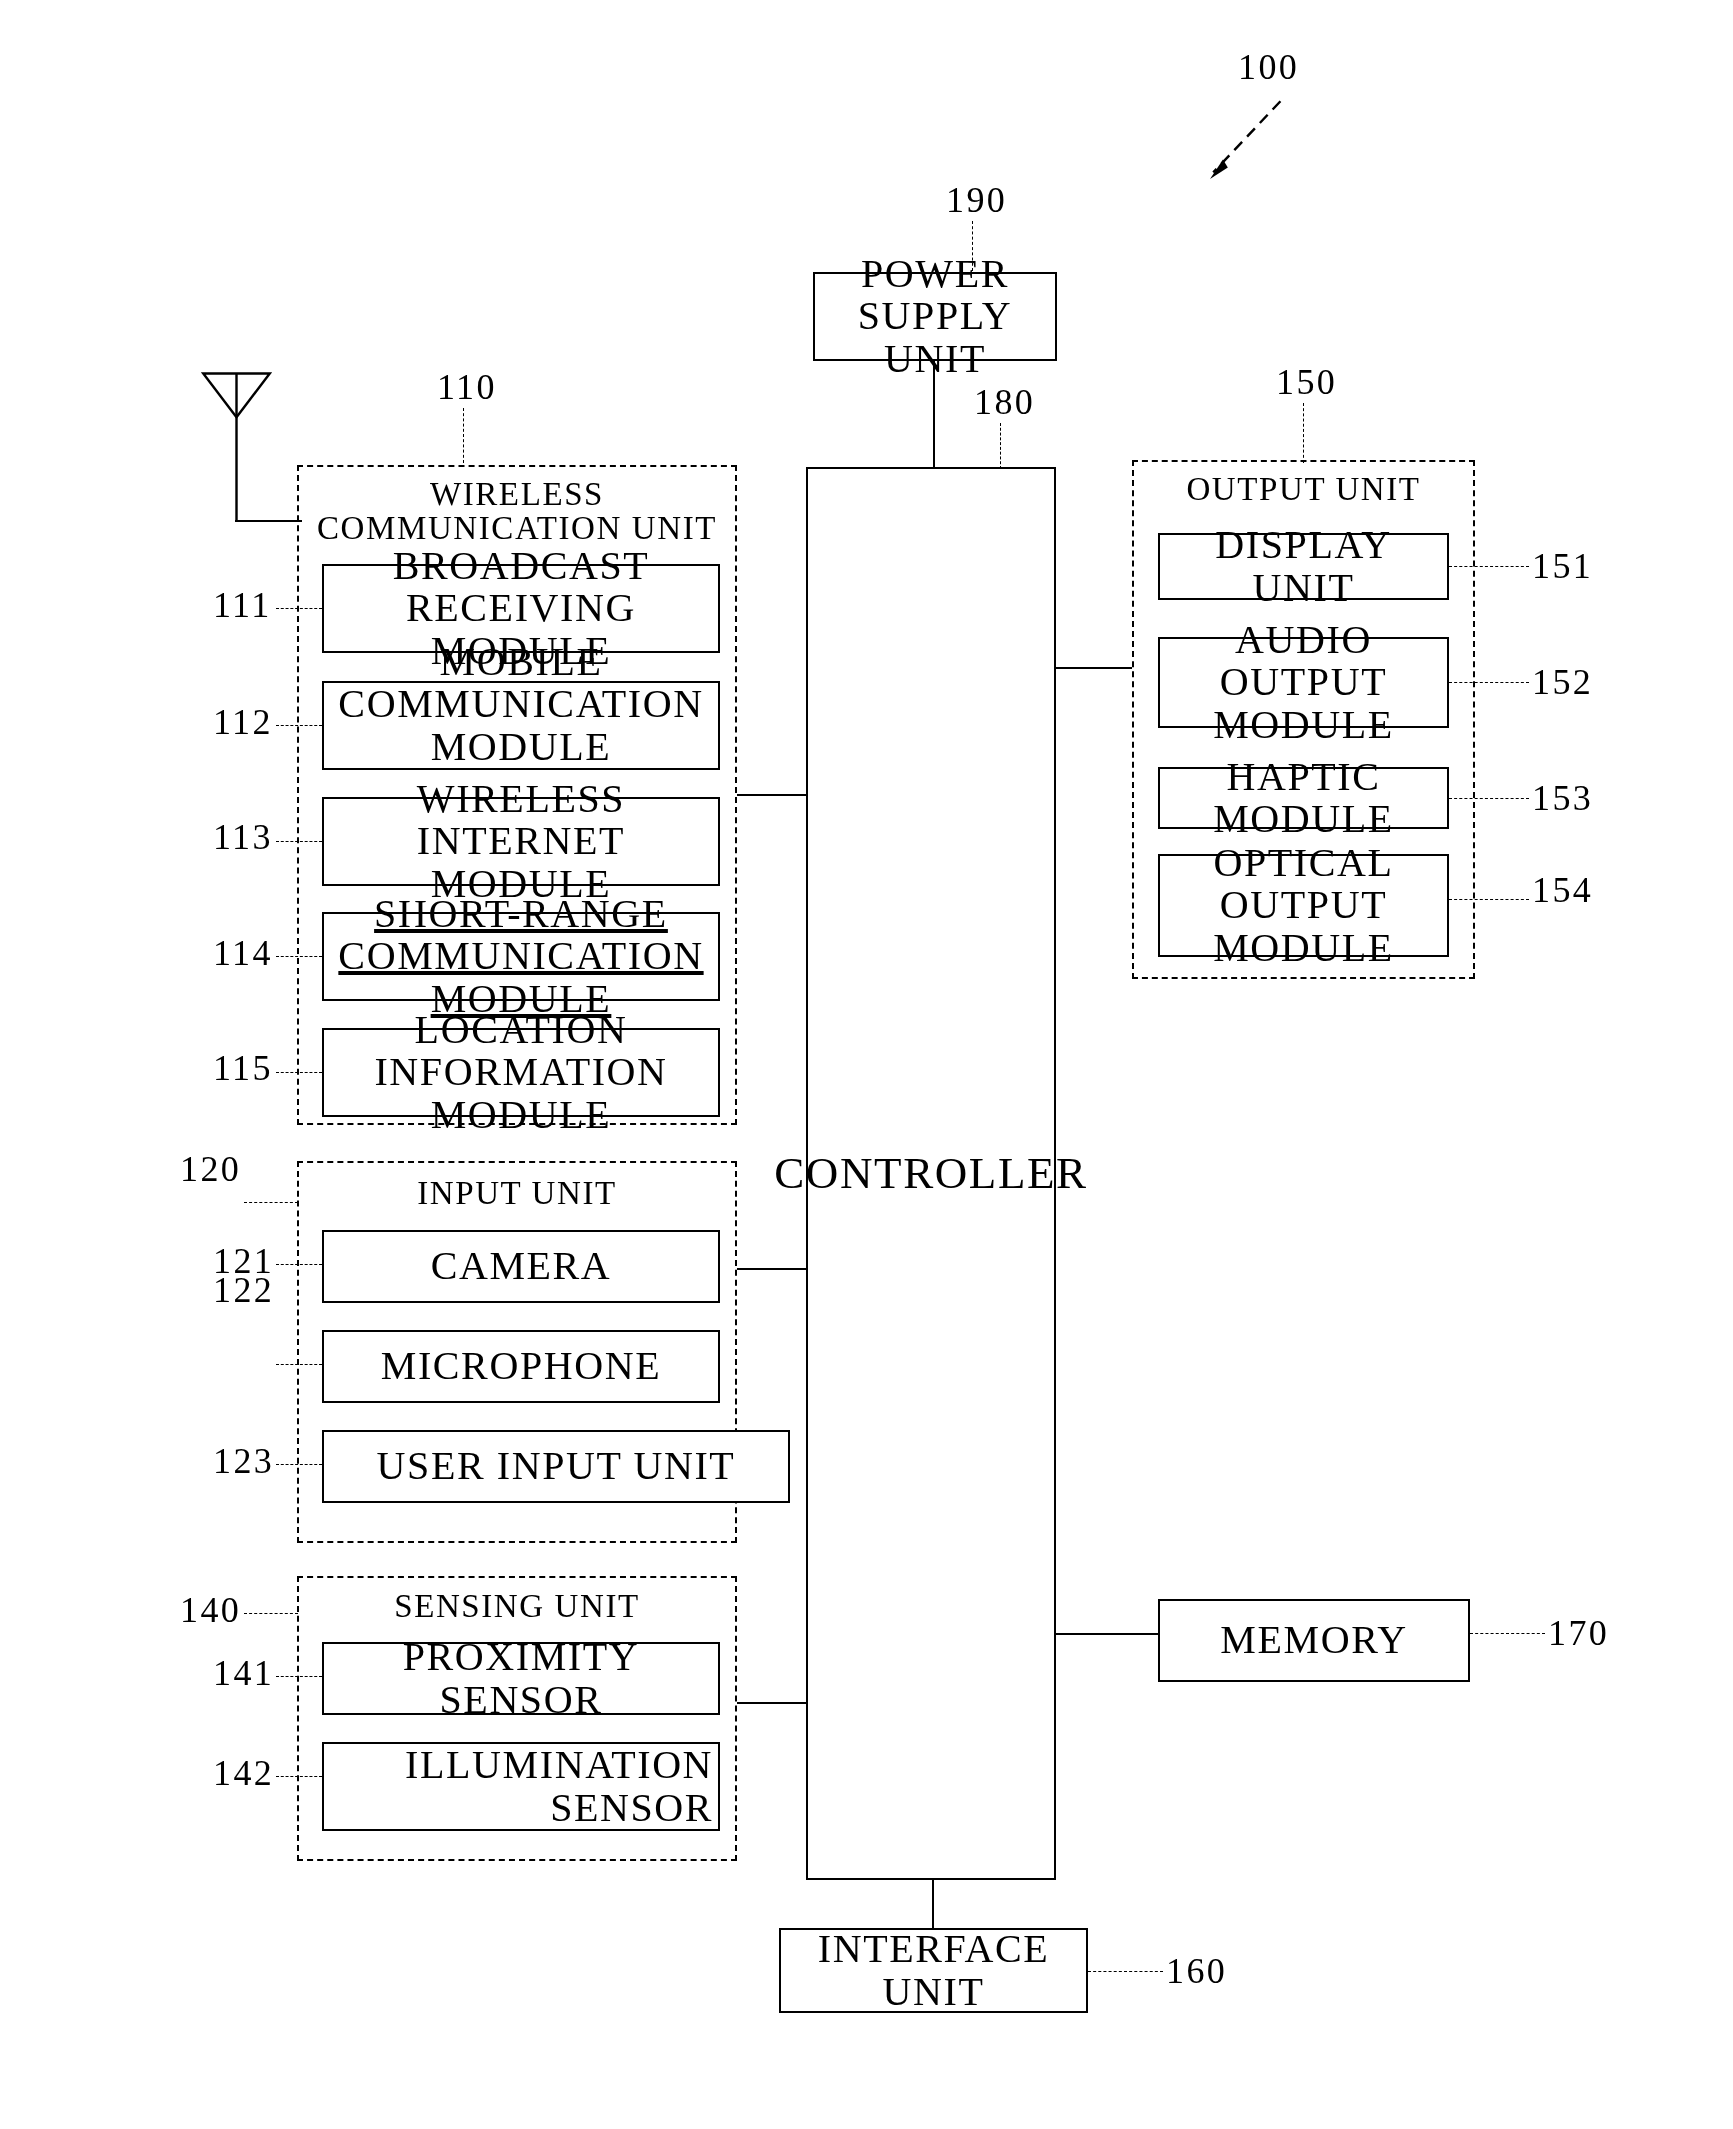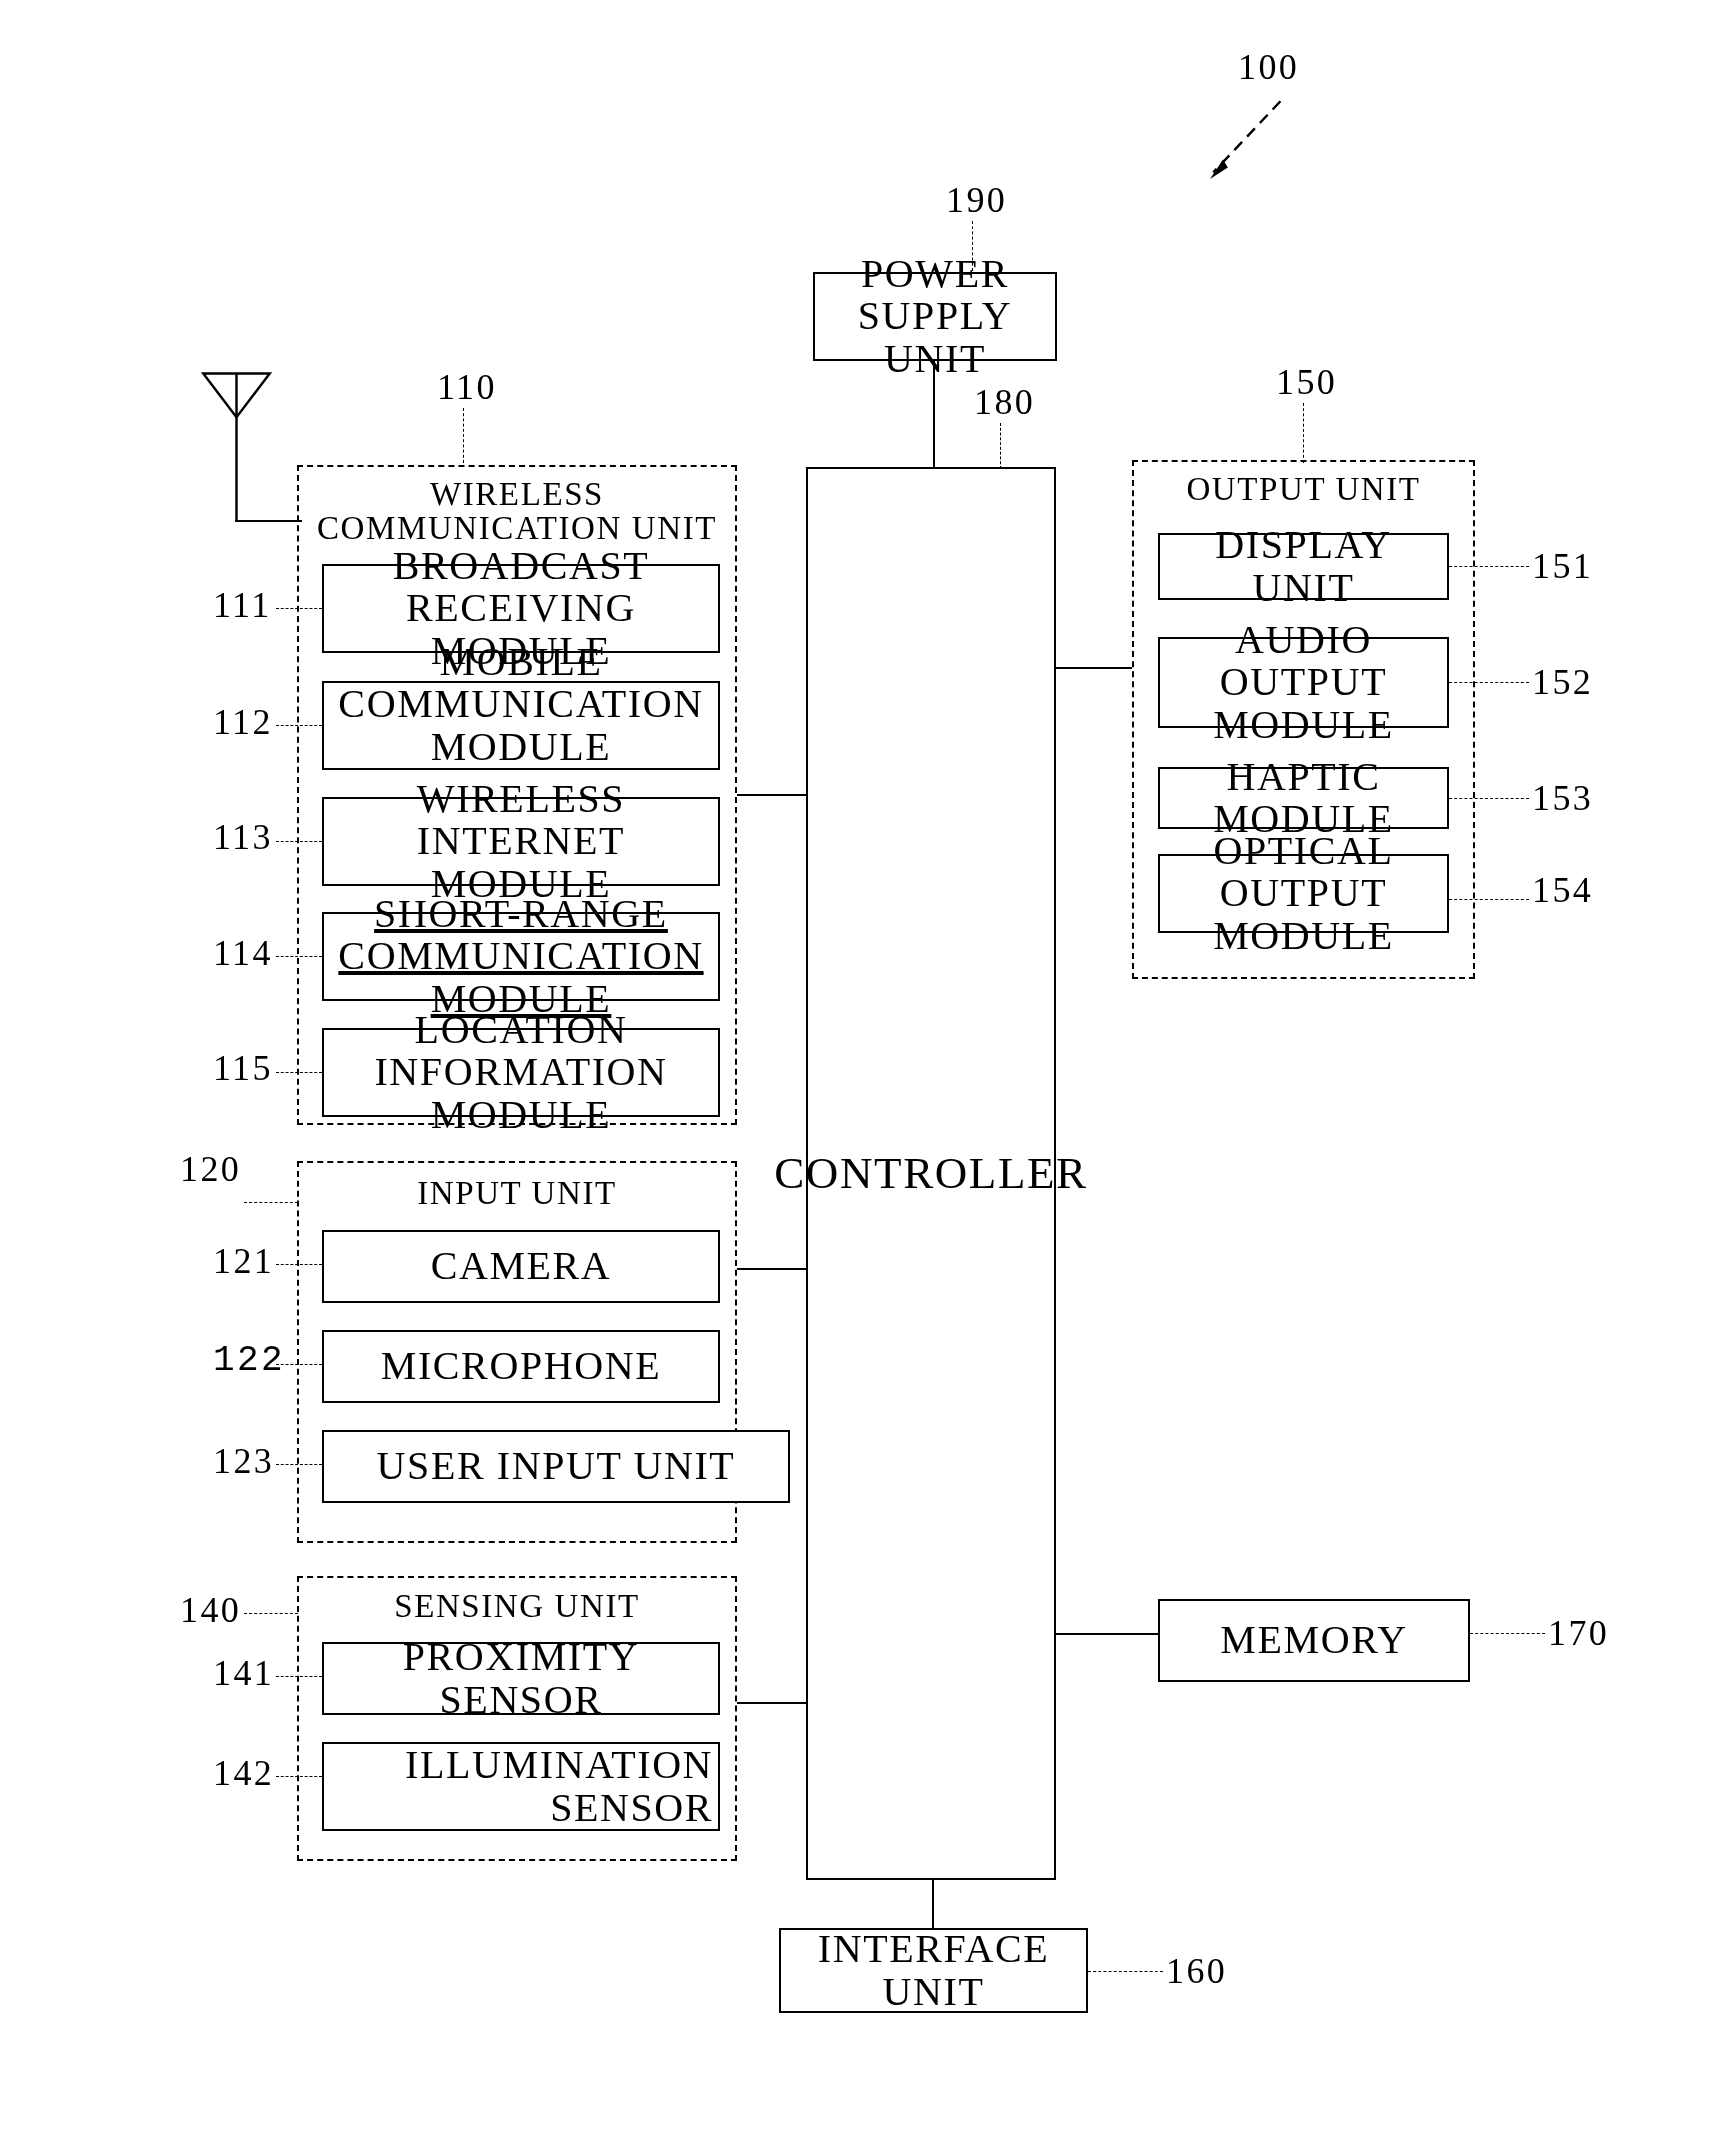--- a/index.html
+++ b/index.html
@@ -173,21 +173,21 @@
   <div class="group" style="left:297px; top:1161px; width:440px; height:382px;">
     <div class="group-title" style="top:13px;">INPUT UNIT</div>
   </div>
 
   <div class="ref" style="left:213px; top:1243px;">121</div>
   <div class="lead" style="left:276px; top:1264px; width:46px;"></div>
   <div class="box" style="left:322px; top:1230px; width:398px; height:73px;">
     <span class="box-label">CAMERA</span>
   </div>
 
-  <div class="ref" style="left:213px; top:1343px;font-family:Liberation Mono, monospace;">122</div>
+  <div class="ref" style="left:213px; top:1272px;">122</div>
   <div class="lead" style="left:276px; top:1364px; width:46px;"></div>
   <div class="box" style="left:322px; top:1330px; width:398px; height:73px;">
     <span class="box-label">MICROPHONE</span>
   </div>
 
   <div class="ref" style="left:213px; top:1443px;">123</div>
   <div class="lead" style="left:276px; top:1464px; width:46px;"></div>
   <div class="box" style="left:322px; top:1430px; width:468px; height:73px;">
     <span class="box-label">USER INPUT UNIT</span>
   </div>
@@ -234,21 +234,21 @@
   </div>
   <div class="lead" style="left:1449px; top:682px; width:80px;"></div>
   <div class="ref" style="left:1532px; top:664px;">152</div>
 
   <div class="box" style="left:1158px; top:767px; width:291px; height:62px;">
     <span class="box-label">HAPTIC MODULE</span>
   </div>
   <div class="lead" style="left:1449px; top:798px; width:80px;"></div>
   <div class="ref" style="left:1532px; top:780px;">153</div>
 
-  <div class="box" style="left:1158px; top:854px; width:291px; height:79px;">
+  <div class="box" style="left:1158px; top:854px; width:291px; height:103px;">
     <span class="box-label">OPTICAL OUTPUT
 MODULE</span>
   </div>
   <div class="lead" style="left:1449px; top:899px; width:80px;"></div>
   <div class="ref" style="left:1532px; top:872px;">154</div>
 
   <div class="hline" style="left:1056px; top:667px; width:76px;"></div>
 
   <div class="plainbox" style="left:1158px; top:1599px; width:312px; height:83px;">
     <span class="box-label">MEMORY</span>

